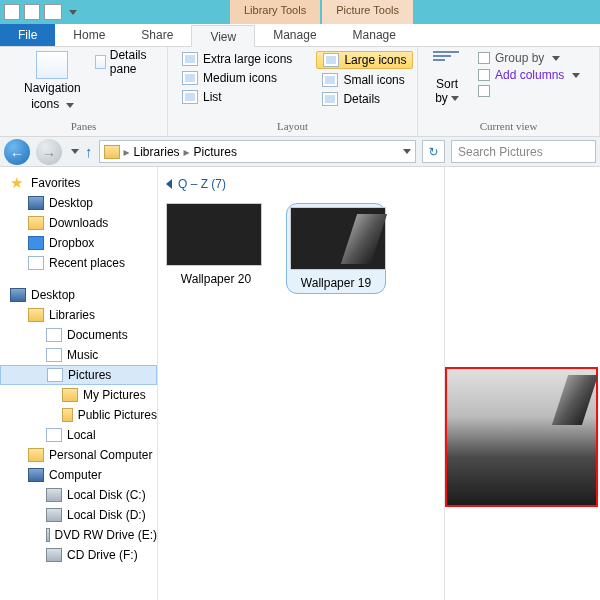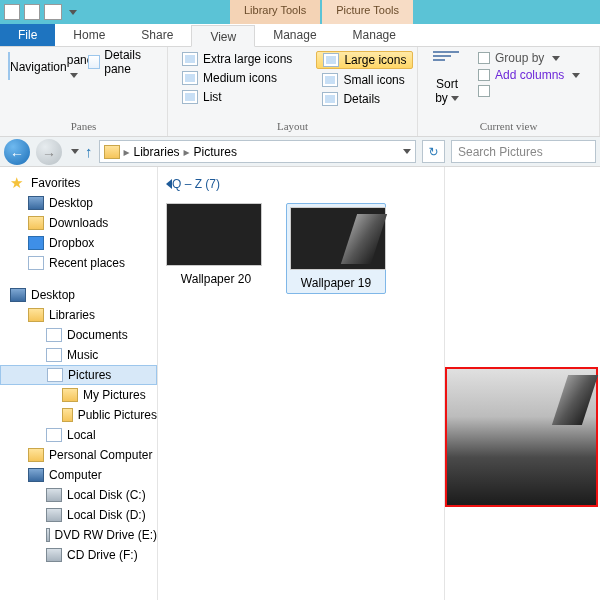--- a/index.html
+++ b/index.html
@@ -15,21 +15,21 @@
 
 
 .tabrow { height:23px; background:#fff; display:flex; border-bottom:1px solid #d8d8d8; }
 .tabrow .file { background:#1e74c0; color:#fff; padding:4px 18px; }
 .tabrow .tab { padding:4px 18px; color:#444; cursor:pointer; }
 .tabrow .tab.active { background:#f5f6f7; border:1px solid #d8d8d8; border-bottom:1px solid #f5f6f7; position:relative; top:1px;}
 .ribbon { height:90px; background:#f5f6f7; display:flex; border-bottom:1px solid #d8d8d8; }
 .group { border-right:1px solid #e0e0e0; padding:4px 8px 0 8px; display:flex; flex-direction:column; justify-content:space-between; }
 .group-label { text-align:center; color:#6a6a6a; font-size:11px; padding:2px 0 4px;font-family:Liberation Serif, serif; }
 .panes-body { display:flex; gap:8px; align-items:flex-start; }
-.navpane-btn { display:flex; align-items:center; width:66px; }
+.navpane-btn { display:flex; flex-direction:column; align-items:center; width:66px;margin-left:16px; }
 .navpane-icon { width:32px; height:28px; border:1px solid #9cc6ec; background:linear-gradient(#fff,#e8f1fb); }
 .navpane-btn span { margin-top:2px; }
 .small-btn { display:flex; align-items:center; gap:4px; height:22px; padding:0 6px; }
 .small-btn .ic { width:16px; height:14px; border:1px solid #9cc6ec; background:linear-gradient(#fff,#e8f1fb); }
 .preview-highlight { border:2px solid #e11; padding:0 4px; }
 .layout-body { display:flex; gap:18px; }
 .layout-col { display:flex; flex-direction:column; gap:3px; }
 .opt { display:flex; align-items:center; gap:5px; padding:1px 6px; white-space:nowrap; }
 .opt .sq { width:16px; height:14px; background:#fff; border:1px solid #a0b8cc; position:relative; }
 .opt .sq::after{content:"";position:absolute;inset:2px;background:#c8dff5;}
@@ -68,26 +68,26 @@
 .ticon { width:16px; height:14px; display:inline-block; }
 .star{color:#f5c23b;font-size:15px;line-height:14px}
 .fold{background:linear-gradient(#ffe39a,#f5c55b);border:1px solid #caa64a}
 .note{background:#fff;border:1px solid #9db7d4}
 .mon{background:linear-gradient(#7fa8d4,#3a6aa0);border:1px solid #345b86}
 .drv{background:linear-gradient(#d8e0e7,#a8b4bf);border:1px solid #7d8a94}
 .db{background:#3e8fe8;border:1px solid #2a6db0}
 .tspace{height:12px}
 
 .content { flex:1; border-right:1px solid #e4e4e4; padding:10px 8px; }
-.grouphdr { color:#1f5b99; font-size:13px; margin-bottom:12px; display:flex; align-items:center; }
+.grouphdr { color:#1f5b99; font-size:13px; margin-bottom:12px; display:flex; align-items:center; gap:6px;}
 .grouphdr .arr{display:inline-block;border-top:5px solid transparent;border-bottom:5px solid transparent;border-right:6px solid #1f5b99}
 .thumbs { display:flex; gap:20px; }
 .thumb { width:100px; text-align:center; }
 .thumb .pic { width:96px; height:63px; border:1px solid #ccc; background:#222;}
-.thumb.selected { background:#e5f1fb; border:1px solid #7fb7e8; padding:3px; border-radius:2px;}
+.thumb.selected { background:#e5f1fb; border:1px solid #7fb7e8; padding:3px; border-radius:11px;}
 .thumb .cap { margin-top:6px; }
 .aurora{background:linear-gradient(90deg,#031 0%,#0f8 30%,#08f 55%,#031 100%)}
 .bridge{background:linear-gradient(180deg,#e0e0e0 0%,#bcbcbc 35%,#4a4a4a 65%,#1c1c1c 100%);position:relative}
 .bridge::after{content:"";position:absolute;right:6px;top:6px;width:30px;height:50px;background:linear-gradient(110deg,#999 0%,#555 50%,#222 100%);transform:skewX(-18deg)}
 
 .preview { width:155px; padding-top:200px; }
 .preview .frame { border:2px solid #e11; width:153px; height:140px; }
 .preview .img { width:100%; height:100%; }
 </style>
 </head>
@@ -112,21 +112,21 @@
   <div class="tab">Manage</div>
   <div class="tab">Manage</div>
 </div>
 
 <div class="ribbon">
   <div class="group" style="width:168px">
     <div class="panes-body">
       <div class="navpane-btn">
         <div class="navpane-icon"></div>
         <span>Navigation</span>
-        <span><span>pane</span> <span class="tri"></span></span>
+        <span><span>icons</span> <span class="tri"></span></span>
       </div>
       <div>
         <div class="small-btn">
           <span class="ic"></span>
           <span>Details pane</span>
         </div>
       </div>
     </div>
     <div class="group-label">Panes</div>
   </div>

